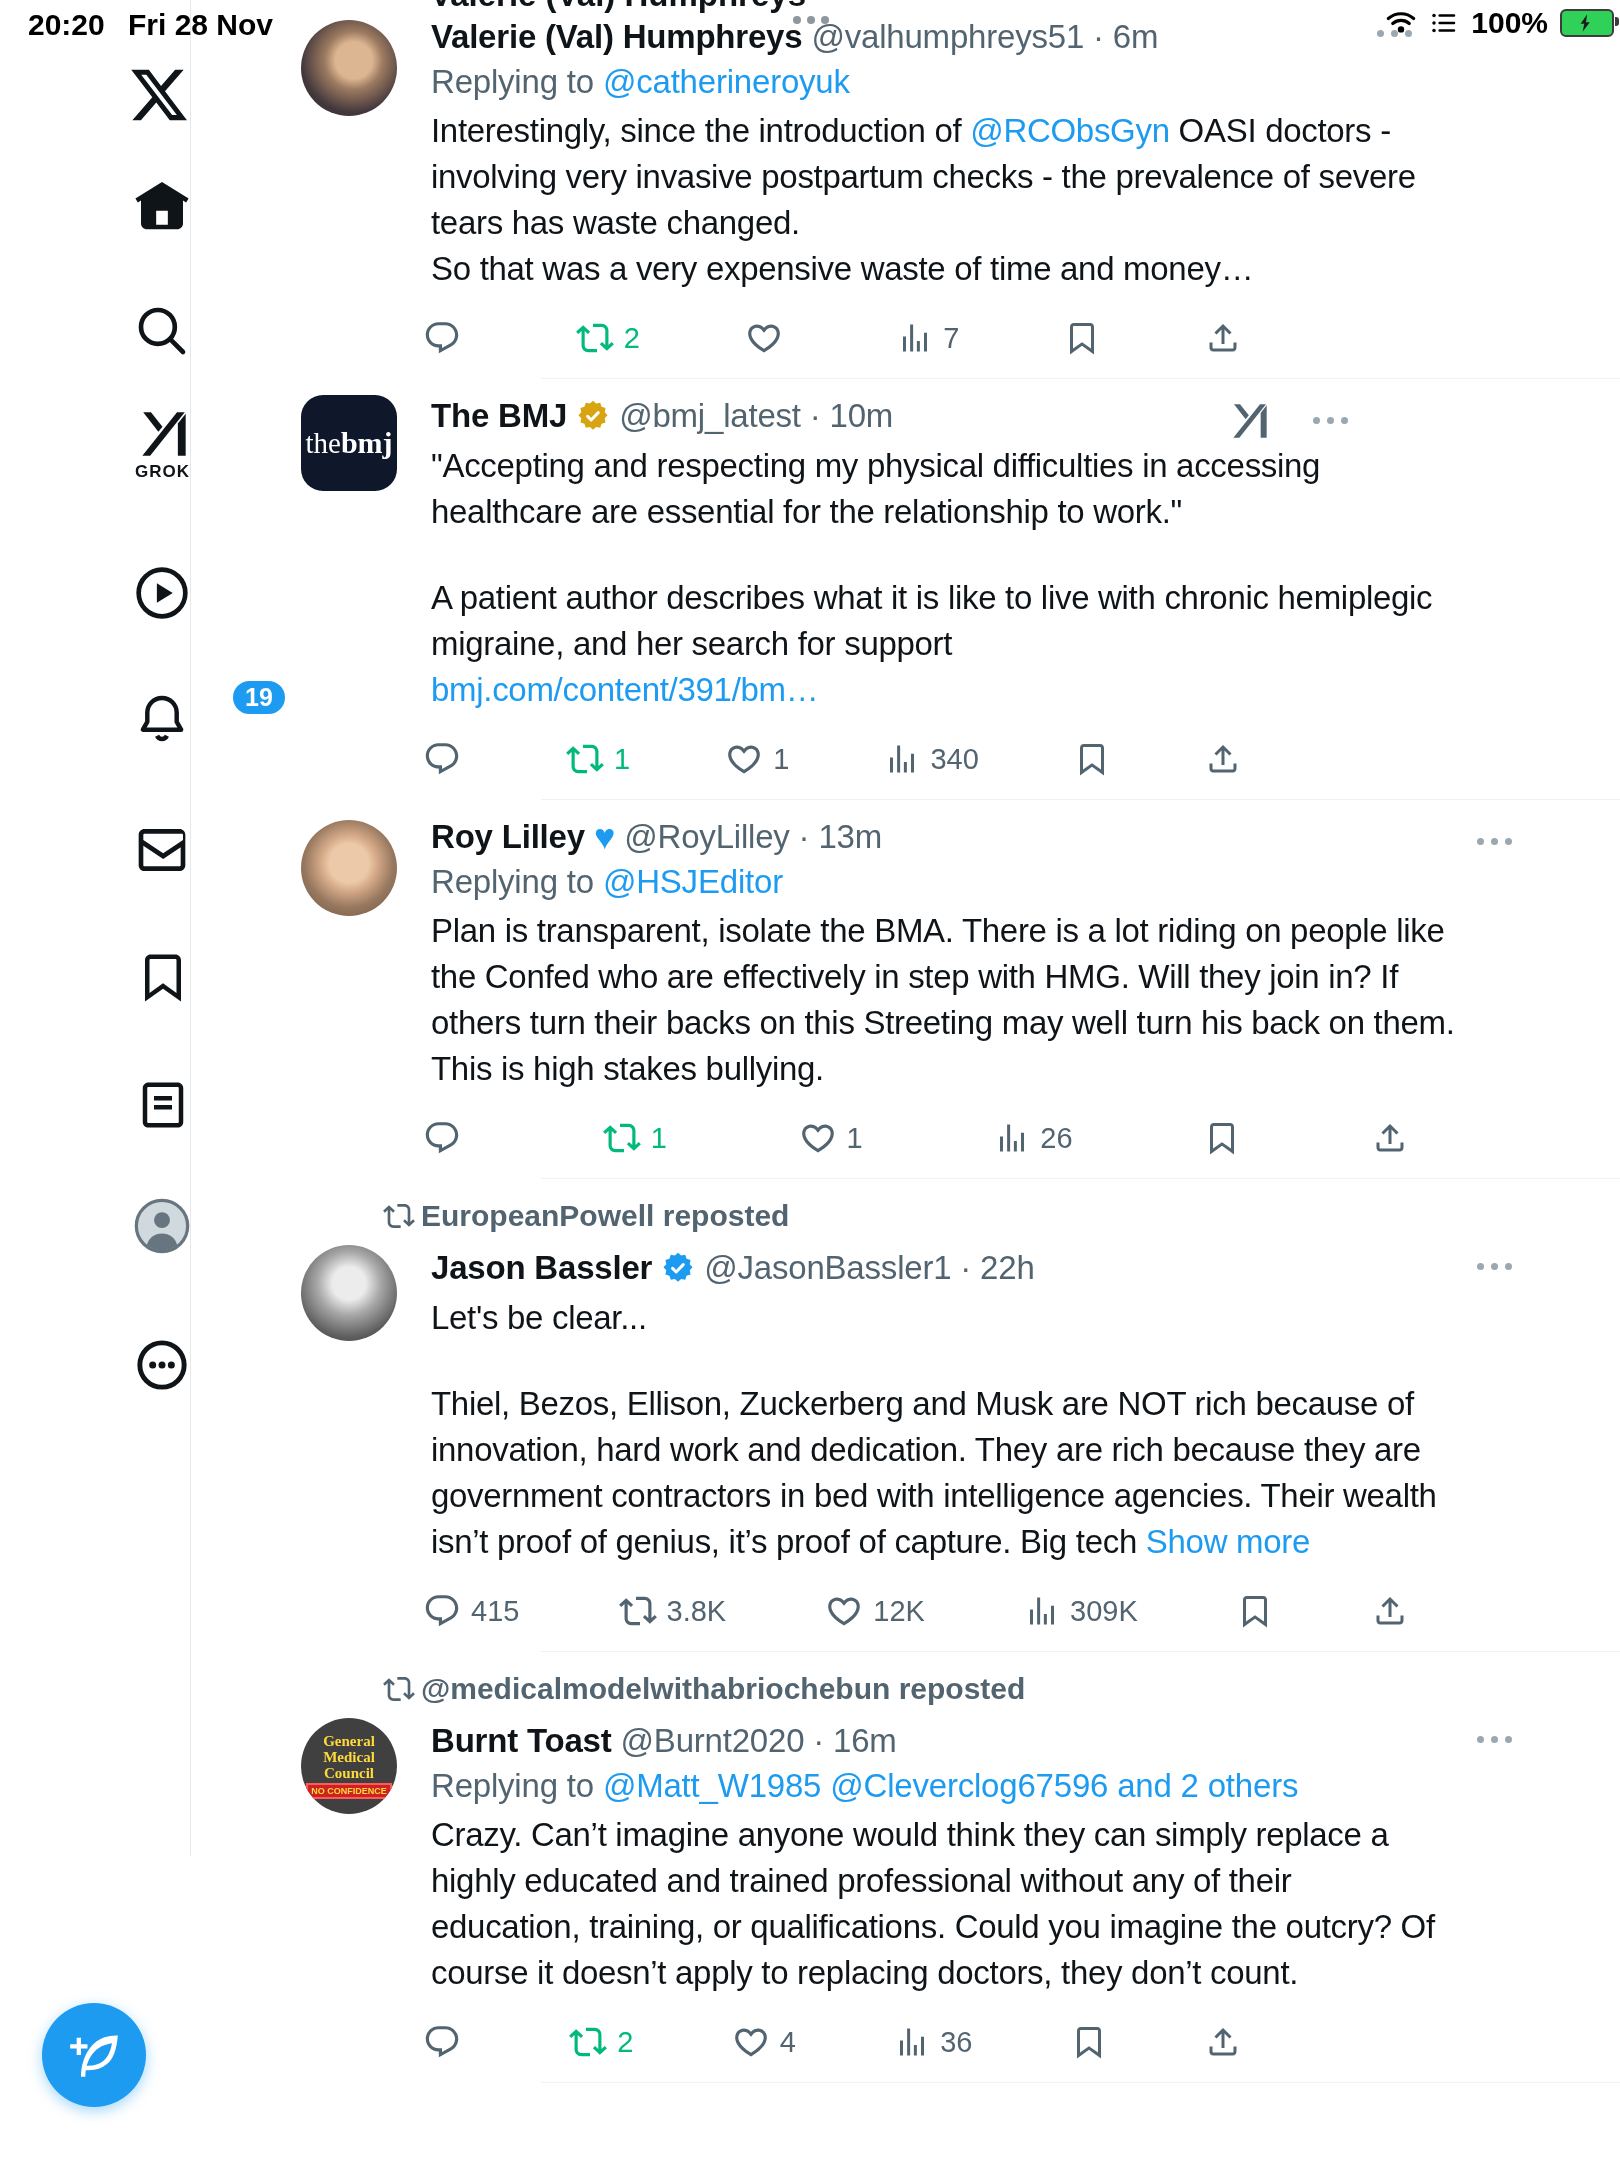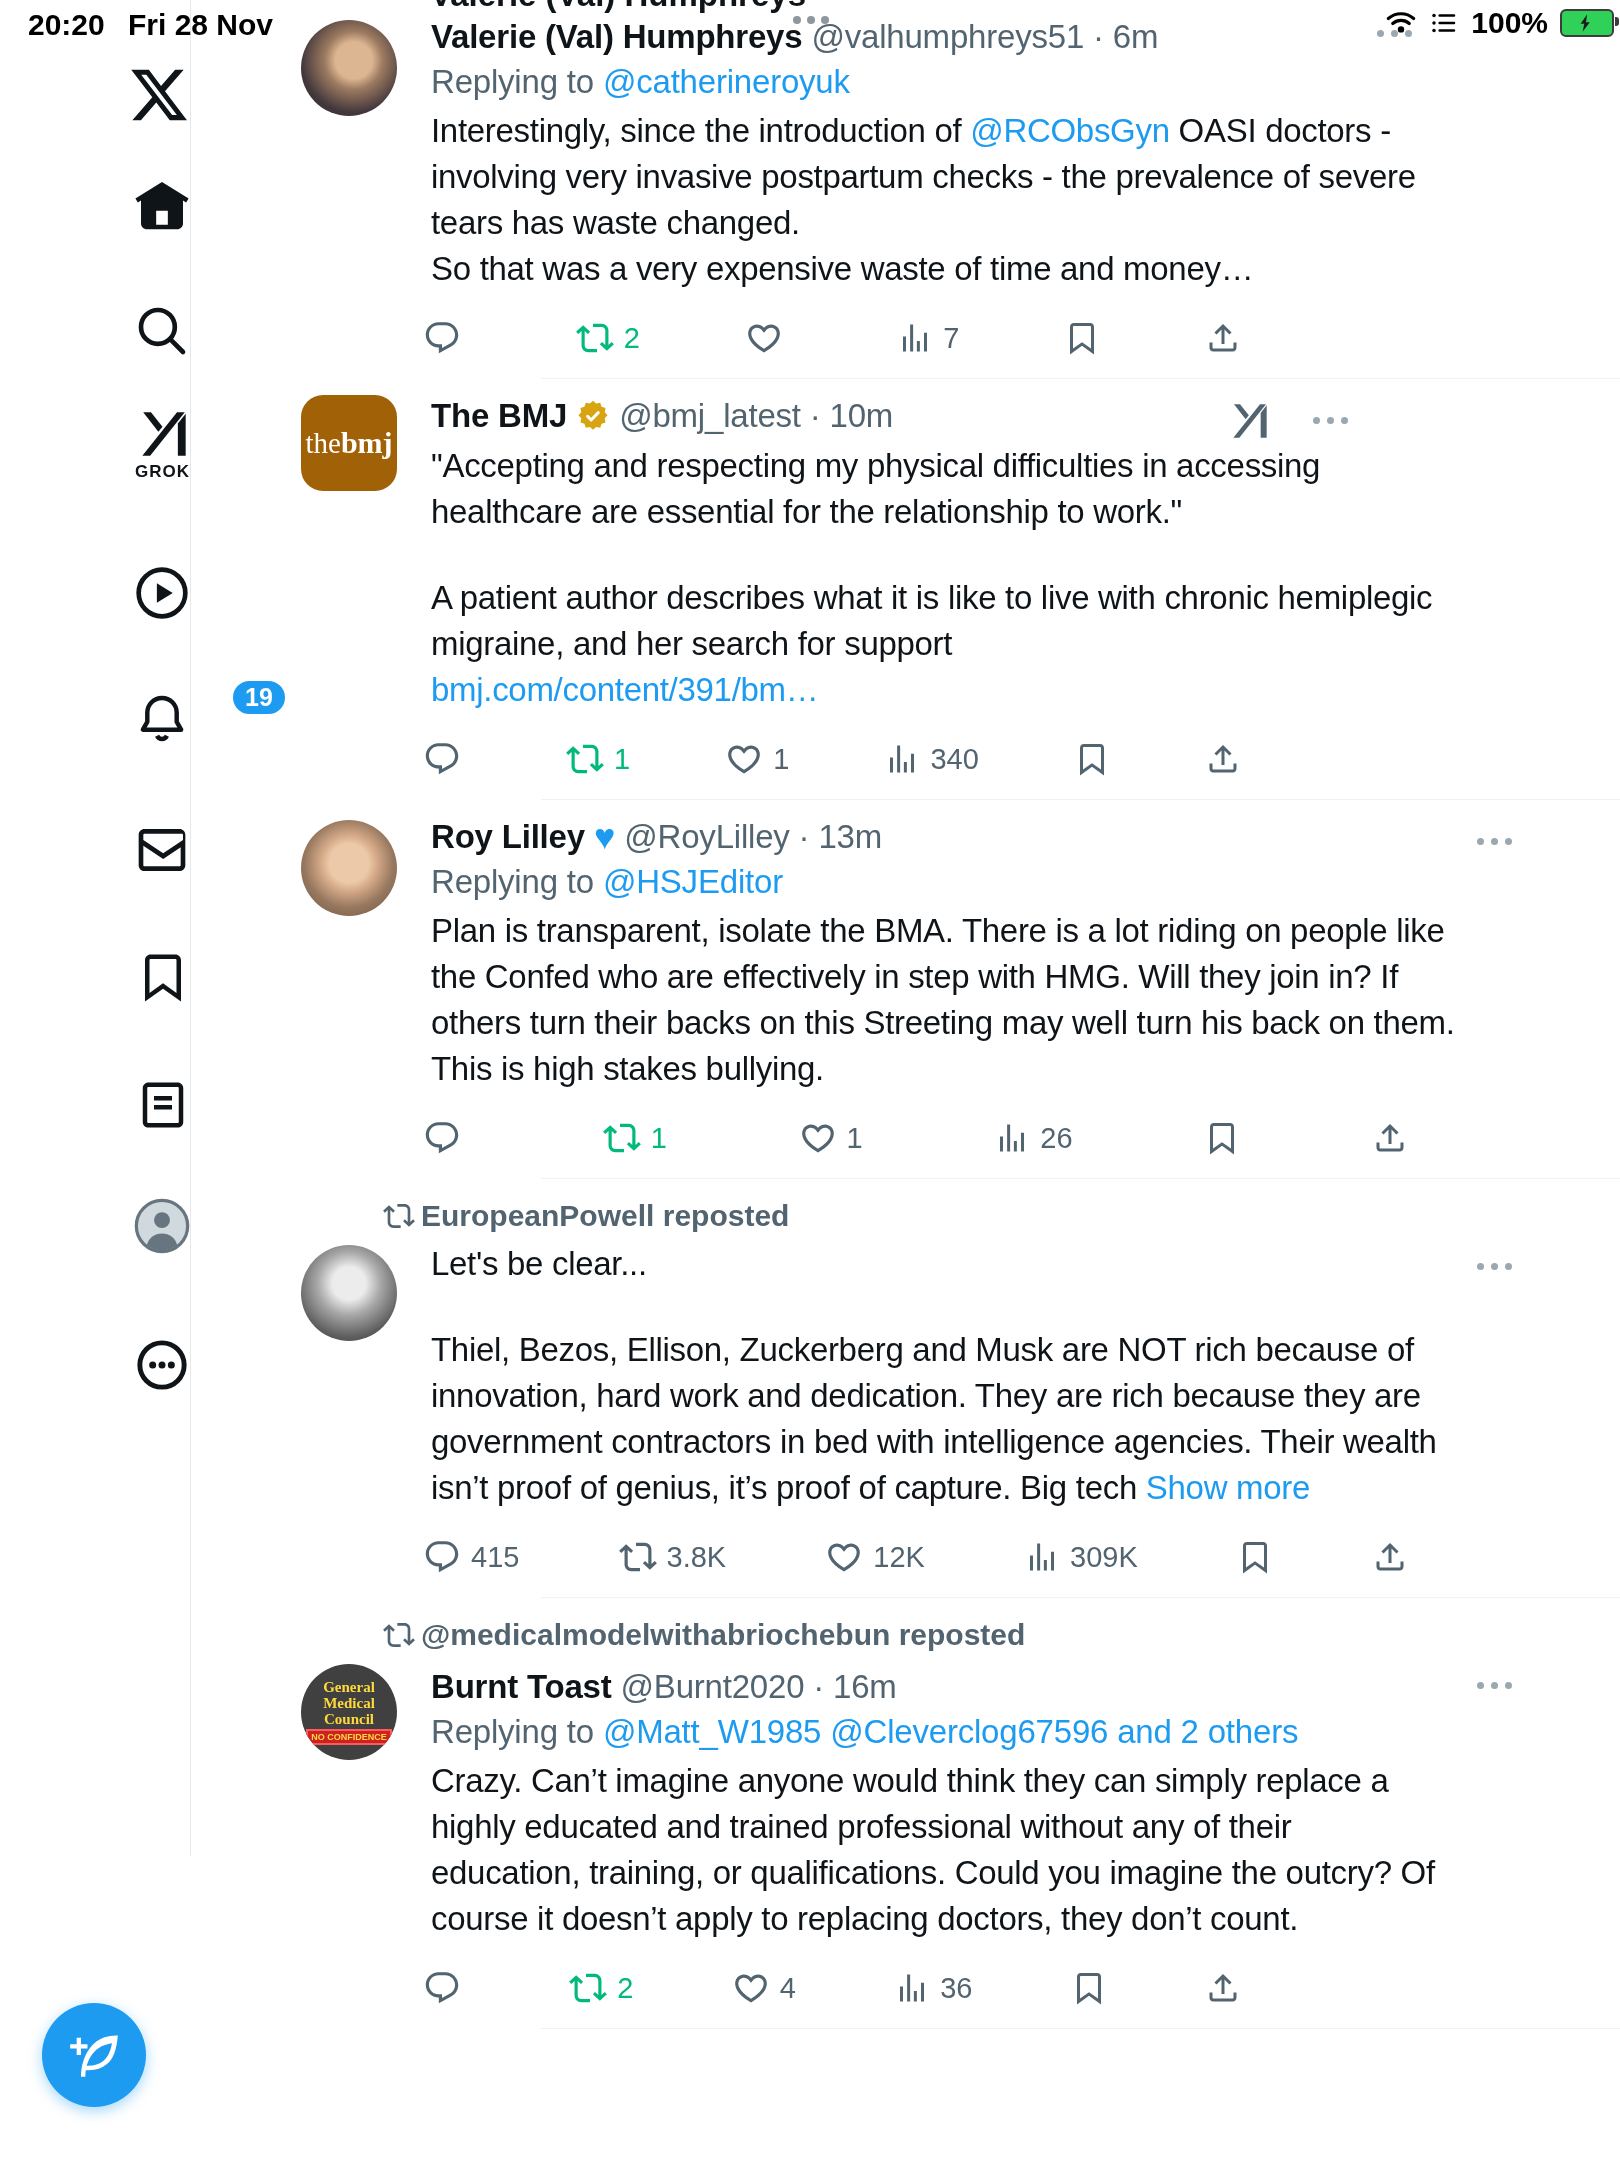--- a/index.html
+++ b/index.html
@@ -29,21 +29,21 @@
   .feed{position:absolute;left:191px;top:0;width:1429px;}
   .tweet{position:relative;padding:14px 0 0 240px;}
   .avatar{position:absolute;left:110px;width:96px;height:96px;border-radius:50%;overflow:hidden;cursor:pointer;}
   .av-val{background:radial-gradient(circle at 55% 42%,#dcb592 0 24%,#9c7a60 38%,#44383c 68%,#262230 100%);}
   .av-roy{background:radial-gradient(circle at 50% 45%,#eccaa9 0 27%,#d3a887 40%,#97785f 62%,#6b4f3e 100%);}
   .av-jason{background:radial-gradient(circle at 50% 40%,#ececec 0 22%,#a8a8a8 42%,#5d5d5d 72%,#3d3d3d 100%);}
   .av-burnt{background:#404040;display:flex;flex-direction:column;align-items:center;justify-content:center;}
   .av-burnt .gmc{font-family:"Liberation Serif",serif;font-size:15px;line-height:16px;font-weight:700;color:#ffd93b;text-align:center;}
   .av-burnt .noconf{margin-top:2px;font-size:9px;font-weight:700;color:#ffd93b;background:#c22;border:2px solid #ff5a5a;
                     padding:0 3px;line-height:12px;text-align:center;}
-  .av-bmj{position:absolute;left:110px;width:96px;height:96px;border-radius:22px;background:#a16207;
+  .av-bmj{position:absolute;left:110px;width:96px;height:96px;border-radius:22px;background:#0f172a;
           display:flex;align-items:center;justify-content:center;cursor:pointer;}
   .av-bmj span{font-family:"Liberation Serif",serif;color:#fff;font-size:29px;}
   .av-bmj b{font-size:30px;}
   .namerow{display:flex;align-items:center;gap:9px;height:46px;}
   .name{font-size:33px;font-weight:700;color:#0f1419;letter-spacing:-.2px;cursor:pointer;}
   .handle{font-size:33px;color:#536471;letter-spacing:-.2px;}
   .replying{height:44px;display:flex;align-items:center;font-size:33px;color:#536471;letter-spacing:-.2px;}
   .blue{color:#1d9bf0;}
   .line{height:46px;font-size:33px;letter-spacing:-.3px;color:#0f1419;white-space:nowrap;}
   .line .blue{cursor:pointer;}
@@ -511,20 +511,29 @@
             </svg>
           </span>
         <span>EuropeanPowell reposted</span>
       </div>
       <div class="avatar av-jason" style="top:66px"></div>
       <div class="more-dots" style="top:84px;right:108px">
           <i></i>
           <i></i>
           <i></i>
         </div>
+      <div class="namerow">
+        <span class="name">Jason Bassler</span>
+        <span style="color:#1d9bf0">
+            <svg width="34" height="34">
+              <use href="#i-badge"></use>
+            </svg>
+          </span>
+        <span class="handle">@JasonBassler1 · 22h</span>
+      </div>
       <div class="body">
         <div class="line"><span>Let's be clear...</span></div>
         <div class="line blank"></div>
         <div class="line"><span>Thiel, Bezos, Ellison, Zuckerberg and Musk are NOT rich because of</span></div>
         <div class="line"><span>innovation, hard work and dedication. They are rich because they are</span></div>
         <div class="line"><span>government contractors in bed with intelligence agencies. Their wealth</span></div>
         <div class="line"><span>isn’t proof of genius, it’s proof of capture. Big tech </span><span class="blue">Show more</span></div>
       </div>
       <div class="actions wide">
         <div class="act">

